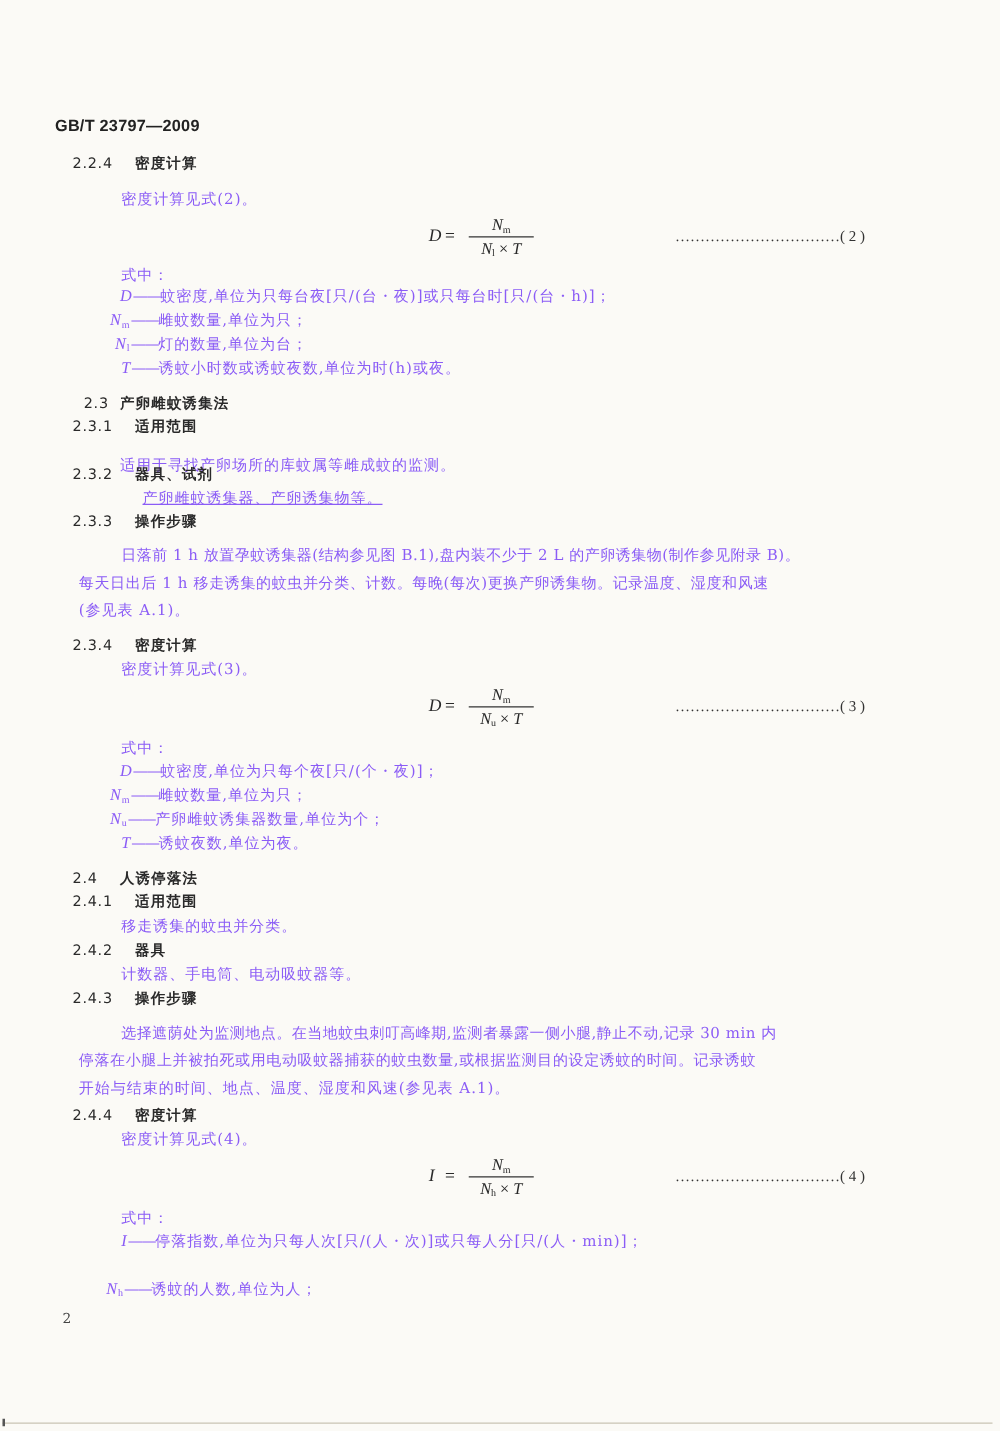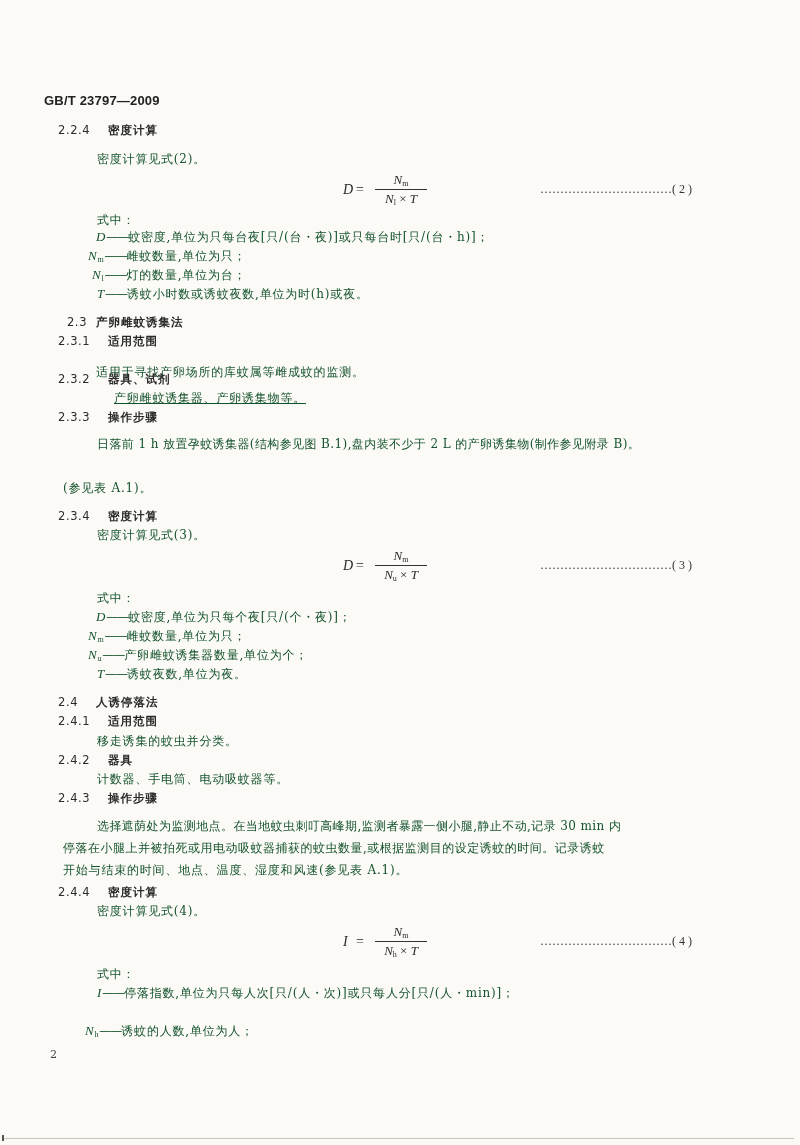--- a/index.html
+++ b/index.html
@@ -9,21 +9,21 @@
     font-family: "DejaVu Serif", "Liberation Serif", serif;
     color: #2a2a2a;
   }
   .page { position: absolute; left: 0; top: 0; width: 800px; height: 894px; }
   .hdr {
     position: absolute; left: 44px; top: 93px;
     font-family: "Liberation Sans", "DejaVu Sans", sans-serif;
     font-weight: bold; font-size: 13px; letter-spacing: 0.2px; color: #222;
   }
   .line {
-    position: absolute; white-space: nowrap; font-size: 12px; line-height: 16px; color: #14532d;
+    position: absolute; white-space: nowrap; font-size: 12px; line-height: 16px; color: #8b5cf6;
   }
   .h {
     font-family: "DejaVu Sans", "Liberation Sans", sans-serif;
     font-size: 11.5px; color: #2a2a2a;
   }
   .h .num { display: inline-block; width: 50px; letter-spacing: 0.6px; }
   .h.l2 .num { width: 38px; }
   .h .ttl { font-weight: bold; letter-spacing: 1px; }
   .para { letter-spacing: 0.8px; }
   .var { font-style: italic; font-family: "Liberation Serif", "DejaVu Serif", serif; font-size: 13px; }
@@ -86,20 +86,21 @@
   </div>
   <div class="line para" style="left:96px;top:352px;margin-top:12px;">适用于寻找产卵场所的库蚊属等雌成蚊的监测。</div>
   <div class="line h" style="left:58px;top:371px;">
     <span class="num">2.3.2</span><span class="ttl">器具、试剂</span>
   </div>
   <div class="line para" style="left:114px;top:390px;text-decoration:underline;">产卵雌蚊诱集器、产卵诱集物等。</div>
   <div class="line h" style="left:58px;top:409px;">
     <span class="num">2.3.3</span><span class="ttl">操作步骤</span>
   </div>
   <div class="line para" style="left:97px;top:436px;letter-spacing:0.4px;">日落前 1 h 放置孕蚊诱集器(结构参见图 B.1),盘内装不少于 2 L 的产卵诱集物(制作参见附录 B)。</div>
+  <div class="line para" style="left:63px;top:458px;letter-spacing:0.5px;">每天日出后 1 h 移走诱集的蚊虫并分类、计数。每晚(每次)更换产卵诱集物。记录温度、湿度和风速</div>
   <div class="line para" style="left:63px;top:480px;">(参见表 A.1)。</div>
 
   <div class="line h" style="left:58px;top:508px;">
     <span class="num">2.3.4</span><span class="ttl">密度计算</span>
   </div>
   <div class="line para" style="left:97px;top:527px;">密度计算见式(3)。</div>
 
   <div class="formula" style="left:343px;top:548px;width:100px;">
     <span class="lhs">D</span>
     <span class="eq">=</span>

